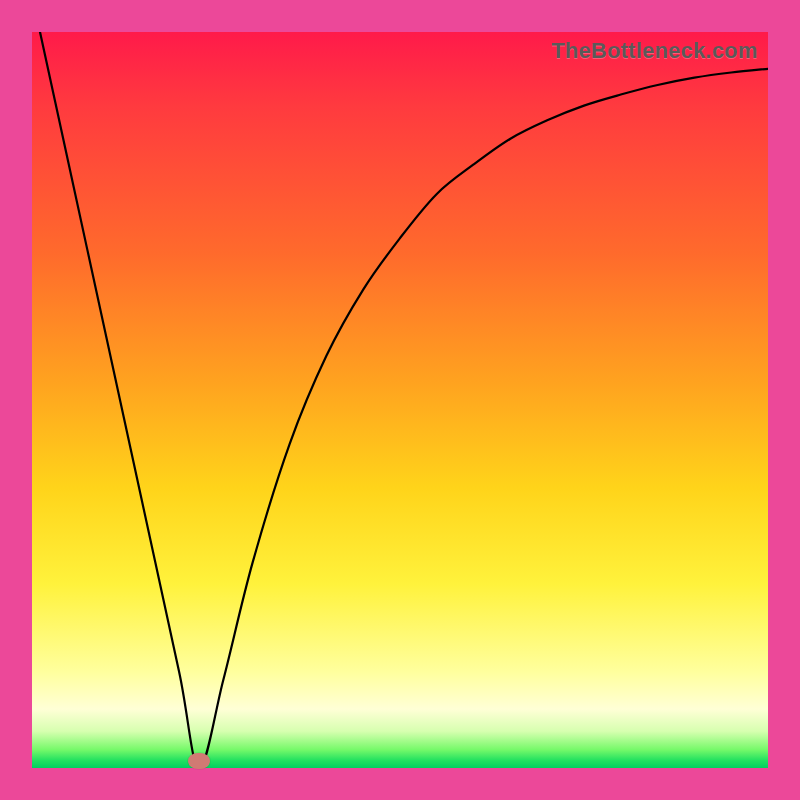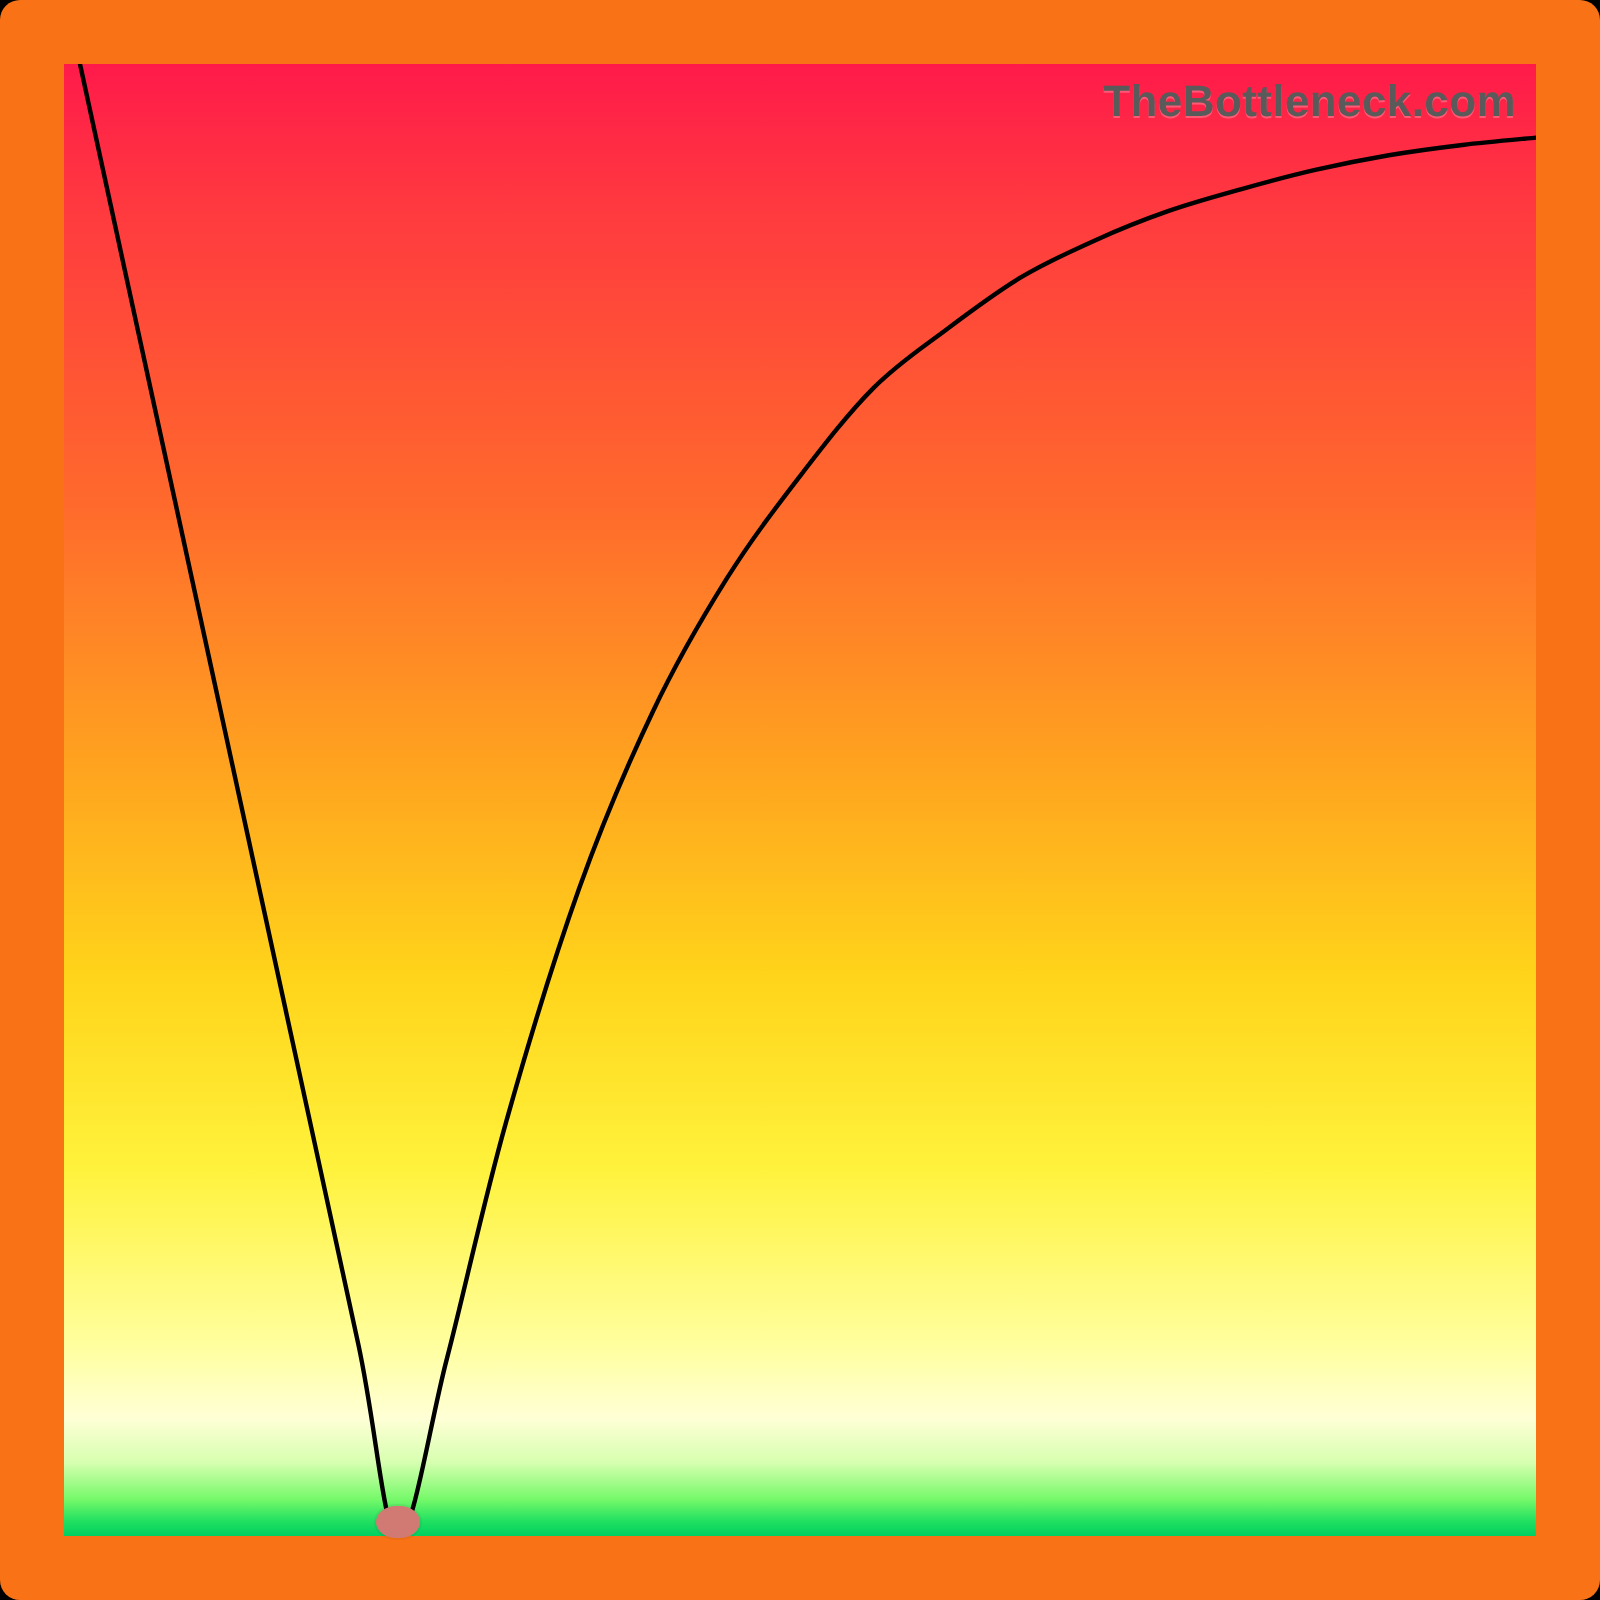--- a/index.html
+++ b/index.html
@@ -8,22 +8,21 @@
     width: 800px;
     height: 800px;
     overflow: hidden;
     font-family: Arial, Helvetica, sans-serif;
     background: #000;
   }
   .frame {
     position: relative;
     width: 800px;
     height: 800px;
-    background: #f97316;
-    border-radius: 10px;
+    background: #ec4899;
   }
   .plot-area {
     position: absolute;
     left: 32px;
     top: 32px;
     width: 736px;
     height: 736px;
     
     background: linear-gradient(
       to bottom,

